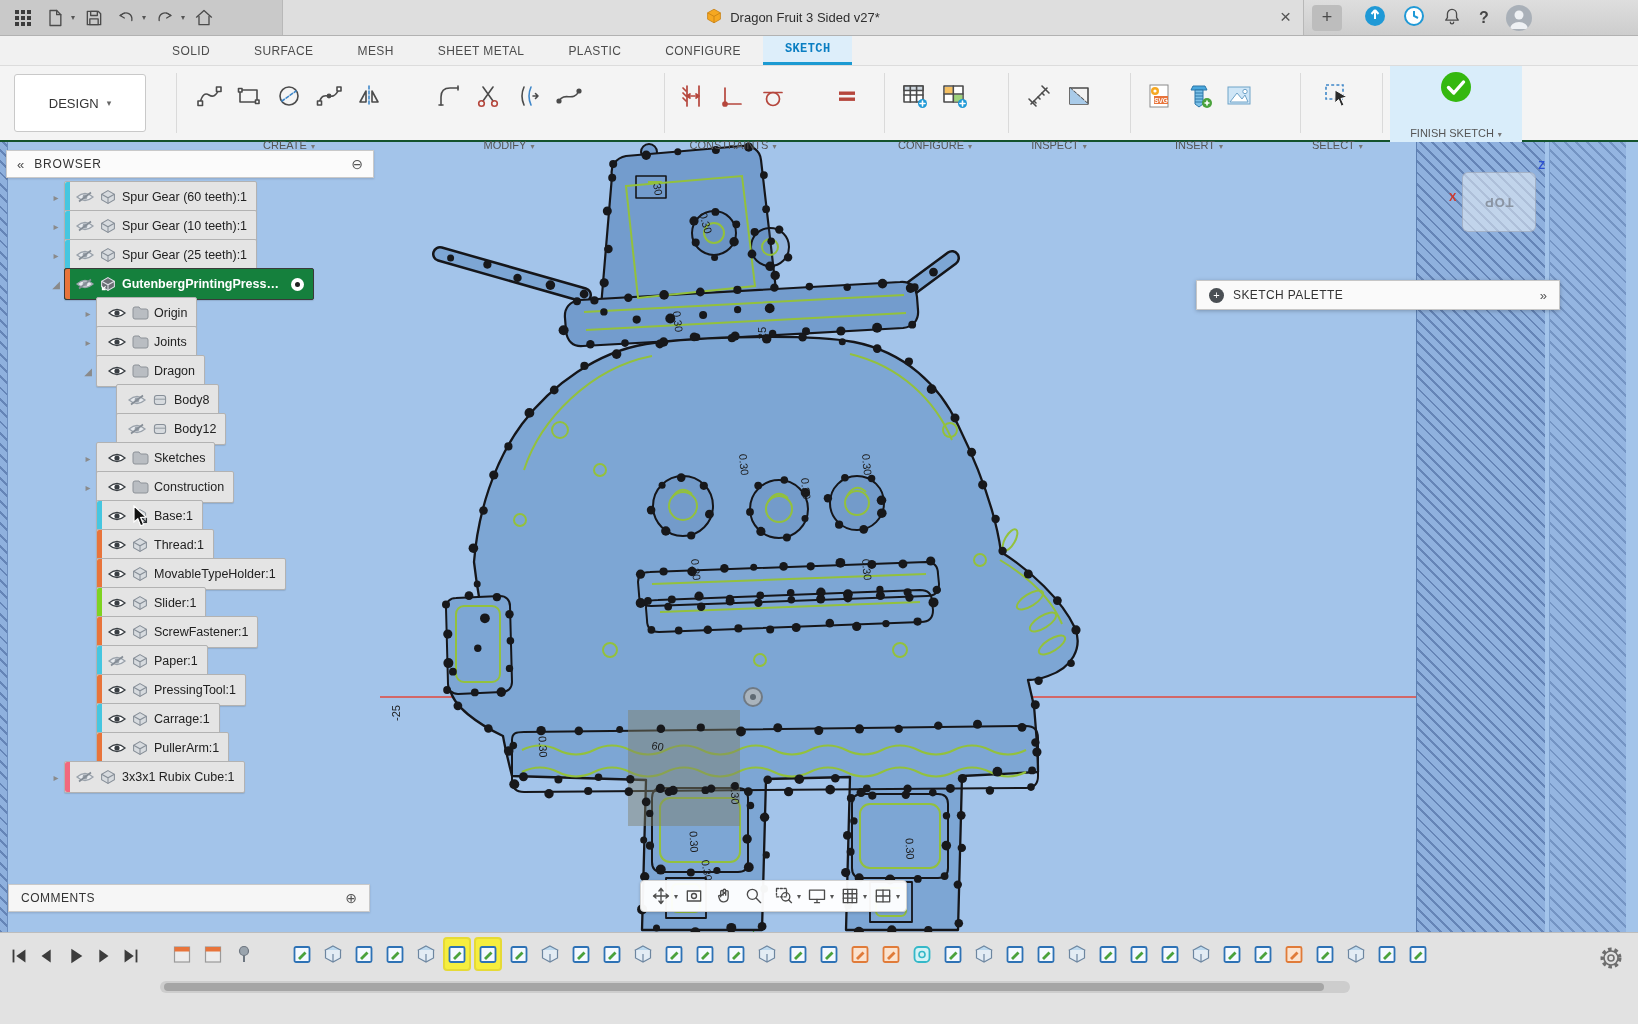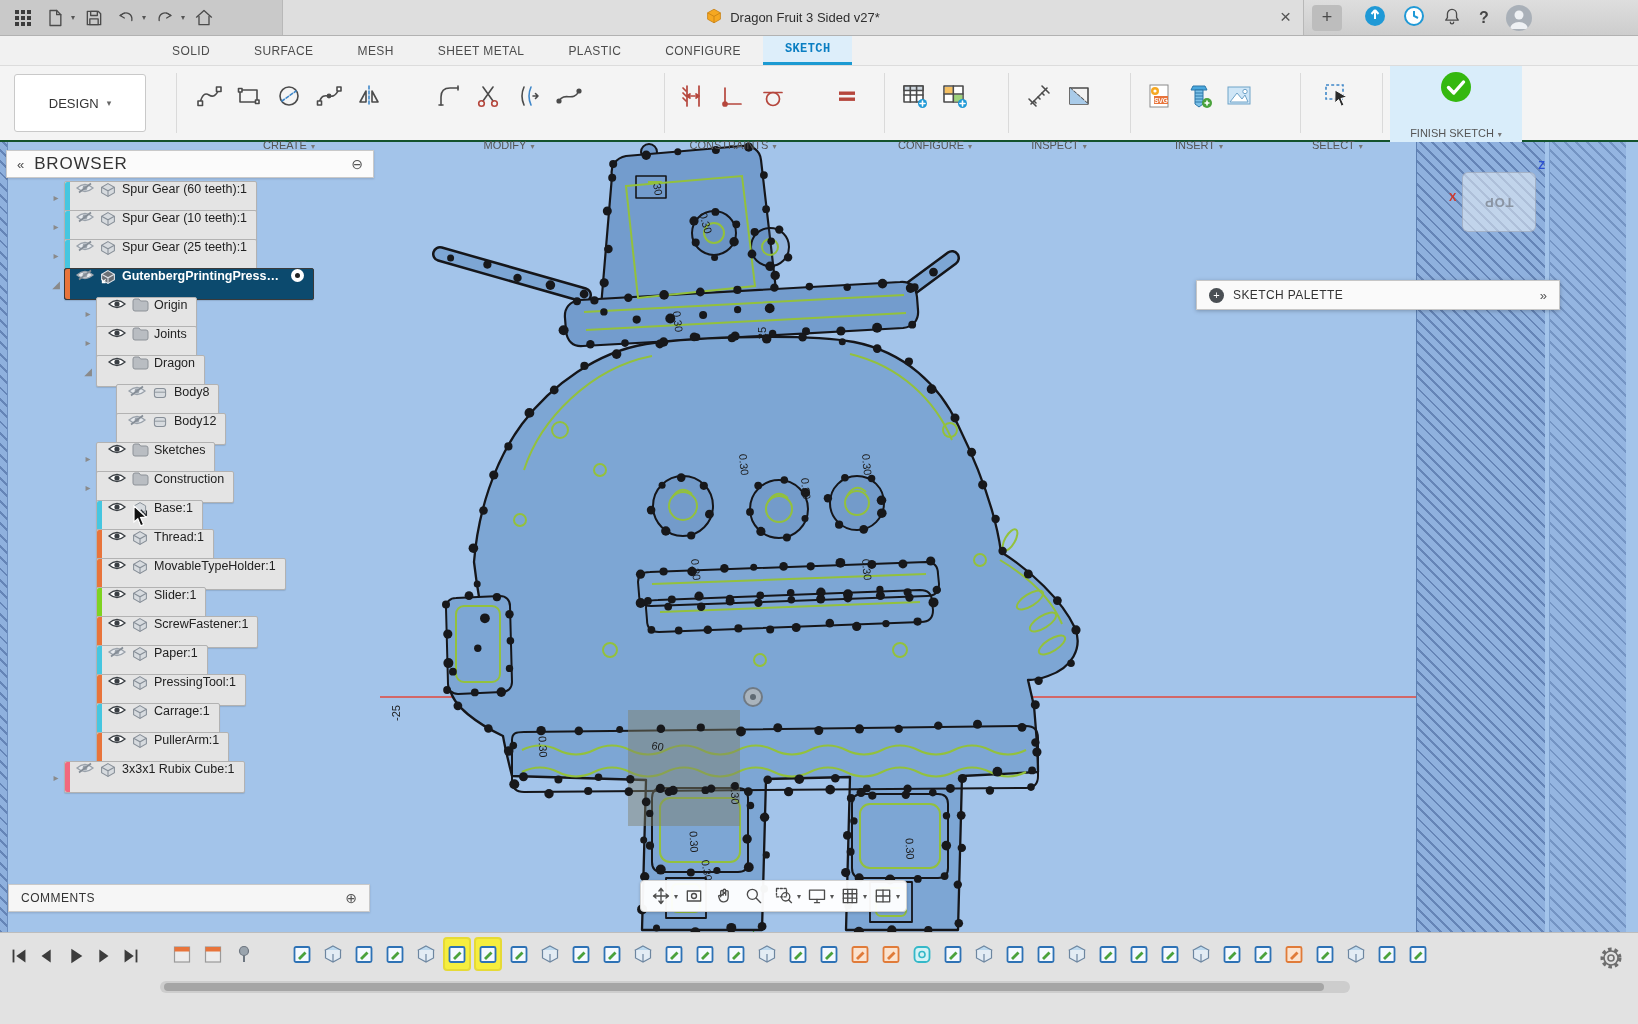--- a/index.html
+++ b/index.html
@@ -67,27 +67,27 @@
   .navbar{position:absolute;left:640px;top:738px;height:32px;background:rgba(255,255,255,.96);
     border:1px solid #d2d2d2;border-radius:4px;box-shadow:0 1px 3px rgba(0,0,0,.2);
     display:flex;align-items:center;padding:0 6px;gap:2px;}
   .nbtn{height:26px;display:flex;align-items:center;justify-content:center;padding:0 4px;border-radius:3px;}
   .dim{font-size:11px;fill:#1c1c1c;text-anchor:middle;}
   #dotsL circle{fill:#17181b;}
   
   .browser{position:absolute;left:6px;top:150px;width:368px;z-index:20;}
   .b-header{height:28px;background:#fbfbfb;border:1px solid #c9c9c9;display:flex;align-items:center;
     padding:0 10px;gap:10px;box-shadow:0 1px 2px rgba(0,0,0,.15);}
-  .b-header .bh-title{font-size:17px;color:#333;letter-spacing:.8px;flex:1;}
+  .b-header .bh-title{font-size:12px;color:#333;letter-spacing:.8px;flex:1;}
   .b-list{margin-top:6px;}
   .b-row{display:flex;align-items:center;height:26px;margin-bottom:3px;}
   .tw{width:16px;text-align:center;color:#8a8a8a;font-size:10px;flex:none;}
-  .b-box{display:inline-flex;align-items:flex-start;height:32px;background:#e4e4e4;border:1px solid #b2b2b2;
+  .b-box{display:inline-flex;align-items:center;height:32px;background:#e4e4e4;border:1px solid #b2b2b2;
     border-radius:2px;padding-right:9px;font-size:12.5px;color:#222;box-shadow:0 1px 1px rgba(0,0,0,.12);}
-  .b-box.sel{background:#0c4a6e;border-color:#3a3a3a;color:#fff;font-weight:bold;}
+  .b-box.sel{background:#15803d;border-color:#3a3a3a;color:#fff;font-weight:bold;}
   .stripe{width:5px;align-self:stretch;border-radius:2px 0 0 2px;margin-right:5px;background:transparent;flex:none;}
   .eye{width:20px;display:flex;justify-content:center;margin-right:4px;flex:none;}
   .ricon{width:18px;display:flex;justify-content:center;margin-right:5px;flex:none;}
   .blabel{white-space:nowrap;}
   .radio{width:13px;height:13px;border-radius:50%;background:#fff;margin-left:12px;
     display:flex;align-items:center;justify-content:center;flex:none;}
   .radio span{width:5px;height:5px;border-radius:50%;background:#222;}
   .comments{position:absolute;left:8px;top:884px;width:362px;height:28px;background:#f6f6f6;
     border:1px solid #c9c9c9;display:flex;align-items:center;padding:0 12px;z-index:20;
     box-shadow:0 1px 2px rgba(0,0,0,.15);}

